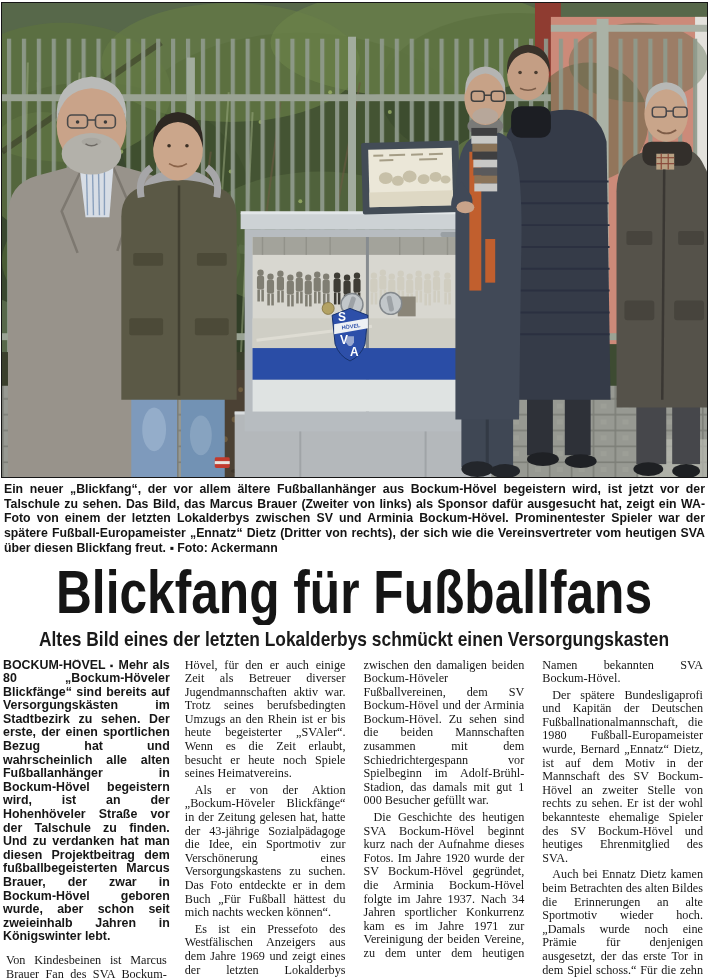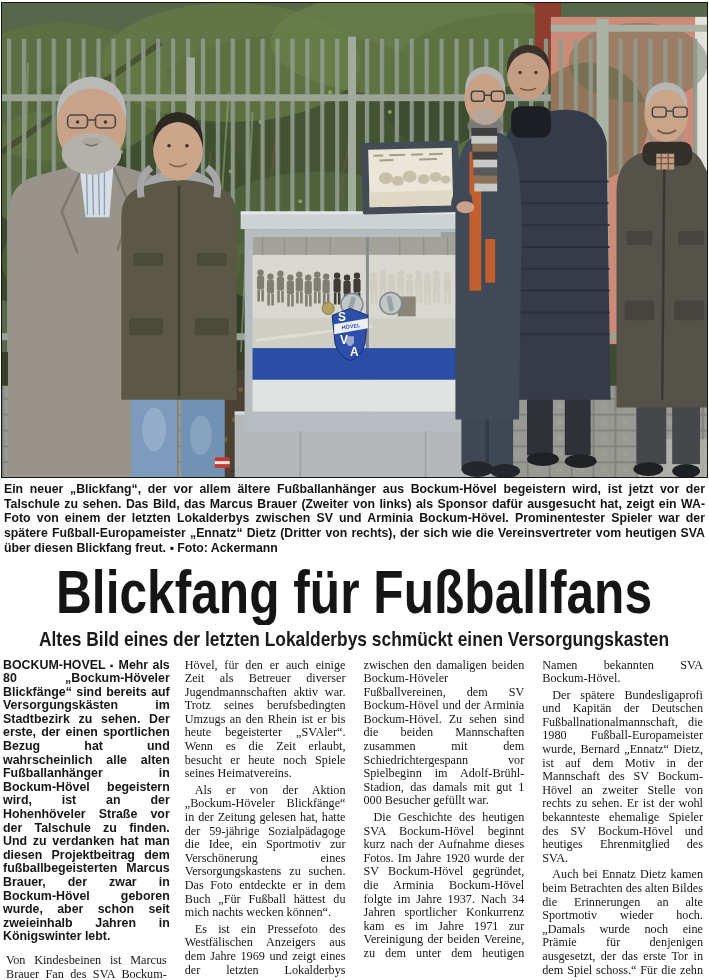--- a/index.html
+++ b/index.html
@@ -355,20 +355,20 @@
   <svg class="headline-svg" width="709" height="66">
     <text x="354" y="54" text-anchor="middle" textLength="596" lengthAdjust="spacingAndGlyphs" font-family="Liberation Sans, DejaVu Sans, sans-serif" font-size="62" font-weight="bold" fill="#151515">Blickfang für Fußballfans</text>
   </svg>
   <svg class="subheadline-svg" width="709" height="26">
     <text x="354" y="20" text-anchor="middle" textLength="630" lengthAdjust="spacingAndGlyphs" font-family="Liberation Sans, DejaVu Sans, sans-serif" font-size="21" font-weight="bold" fill="#1a1a1a">Altes Bild eines der letzten Lokalderbys schmückt einen Versorgungskasten</text>
   </svg>
 
   <div class="article">
     <p class="lead"><span>BOCKUM-HÖVEL</span> <span class="bullet">▪</span> <span>Mehr als 80 „Bockum-Höveler Blickfänge“ sind bereits auf Versorgungskästen im Stadtbezirk zu sehen. Der erste, der einen sportlichen Bezug hat und wahrscheinlich alle alten Fußballanhänger in Bockum-Hövel begeistern wird, ist an der Hohenhöveler Straße vor der Talschule zu finden. Und zu verdanken hat man diesen Projektbeitrag dem fußballbegeisterten Marcus Brauer, der zwar in Bockum-Hövel geboren wurde, aber schon seit zweieinhalb Jahren in Königswinter lebt.</span></p>
     <p class="bp first">Von Kindesbeinen ist Marcus Brauer Fan des SVA Bockum-Hövel, für den er auch einige Zeit als Betreuer diverser Jugendmannschaften aktiv war. Trotz seines berufsbedingten Umzugs an den Rhein ist er bis heute begeisterter „SVAler“. Wenn es die Zeit erlaubt, besucht er heute noch Spiele seines Heimatvereins.</p>
-    <p class="bp">Als er von der Aktion „Bockum-Höveler Blickfänge“ in der Zeitung gelesen hat, hatte der 59-jährige Sozialpädagoge die Idee, ein Sportmotiv zur Verschönerung eines Versorgungskastens zu suchen. Das Foto entdeckte er in dem Buch „Für Fußball hättest du mich nachts wecken können“.</p>
+    <p class="bp">Als er von der Aktion „Bockum-Höveler Blickfänge“ in der Zeitung gelesen hat, hatte der 43-jährige Sozialpädagoge die Idee, ein Sportmotiv zur Verschönerung eines Versorgungskastens zu suchen. Das Foto entdeckte er in dem Buch „Für Fußball hättest du mich nachts wecken können“.</p>
     <p class="bp">Es ist ein Pressefoto des Westfälischen Anzeigers aus dem Jahre 1969 und zeigt eines der letzten Lokalderbys zwischen den damaligen beiden Bockum-Höveler Fußballvereinen, dem SV Bockum-Hövel und der Arminia Bockum-Hövel. Zu sehen sind die beiden Mannschaften zusammen mit dem Schiedrichtergespann vor Spielbeginn im Adolf-Brühl-Stadion, das damals mit gut 1 000 Besucher gefüllt war.</p>
     <p class="bp">Die Geschichte des heutigen SVA Bockum-Hövel beginnt kurz nach der Aufnahme dieses Fotos. Im Jahre 1920 wurde der SV Bockum-Hövel gegründet, die Arminia Bockum-Hövel folgte im Jahre 1937. Nach 34 Jahren sportlicher Konkurrenz kam es im Jahre 1971 zur Vereinigung der beiden Vereine, zu dem unter dem heutigen Namen bekannten SVA Bockum-Hövel.</p>
     <p class="bp">Der spätere Bundesligaprofi und Kapitän der Deutschen Fußballnationalmannschaft, die 1980 Fußball-Europameister wurde, Bernard „Ennatz“ Dietz, ist auf dem Motiv in der Mannschaft des SV Bockum-Hövel an zweiter Stelle von rechts zu sehen. Er ist der wohl bekannteste ehemalige Spieler des SV Bockum-Hövel und heutiges Ehrenmitglied des SVA.</p>
     <p class="bp"><span>Auch bei Ennatz Dietz kamen beim Betrachten des alten Bildes die Erinnerungen an alte Sportmotiv wieder hoch. „Damals wurde noch eine Prämie für denjenigen ausgesetzt, der das erste Tor in dem Spiel schoss.“ Für die zehn Taxi-Freifahrten hat sich Dietz mächtig ins Zeug gelegt.</span> <span class="sig">▪ hwa</span></p>
   </div>
 
 </div>
 
 </body></html>

